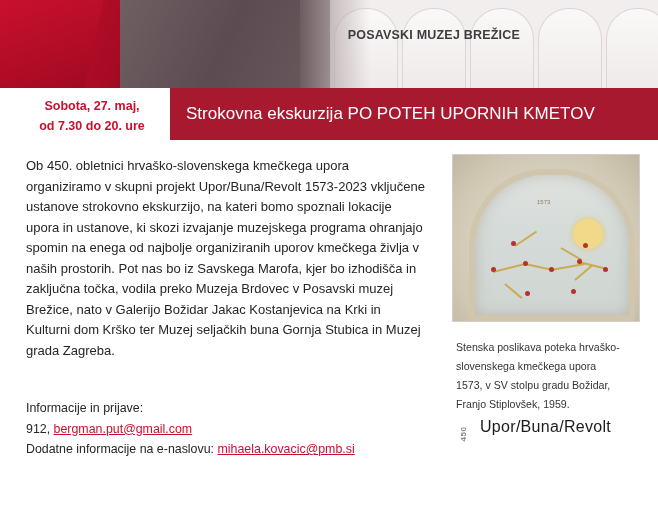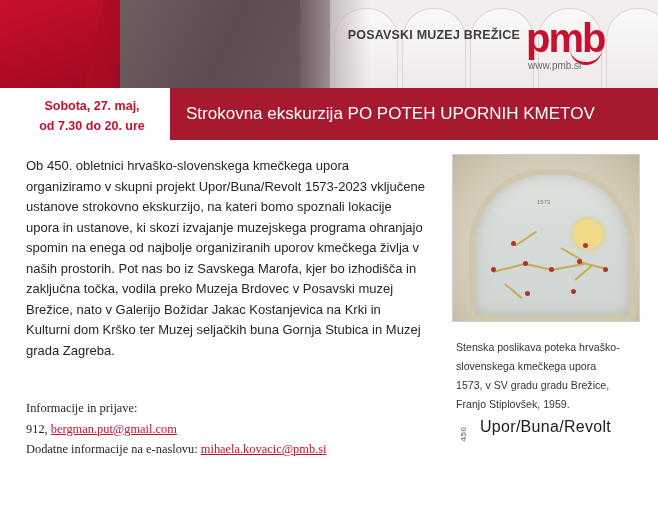--- a/index.html
+++ b/index.html
@@ -186,21 +186,20 @@
     text-align: left;
   }
   .contact-block {
     position: absolute;
     left: 26px;
     top: 248px;
     width: 410px;
     font-size: 12.4px;
     line-height: 20.5px;
     color: #262626;
-    font-family: Liberation Serif, serif;
   }
   .link {
     color: #c8102e;
     text-decoration: underline;
   }
 
   
   .fresco-frame {
     position: absolute;
     left: 452px;
@@ -316,25 +315,20 @@
       <div class="arch a3"></div>
       <div class="arch a4"></div>
       <div class="arch a5"></div>
     </div>
     <div class="header-fade"></div>
 
     <div class="museum-name">
       <b>POSAVSKI MUZEJ BREŽICE</b>
     </div>
 
-    <div class="pmb-logo">
-      <div class="pmb-text">pmb</div>
-      <div class="pmb-swoosh"></div>
-      <div class="pmb-url">www.pmb.si</div>
-    </div>
   </div>
 
   <div class="title-row">
     <div class="date-box">
       <div>Sobota, 27. maj,</div>
       <div>od 7.30 do 20. ure</div>
     </div>
     <div class="title-banner">
       <div class="title-text">Strokovna ekskurzija PO POTEH UPORNIH KMETOV</div>
     </div>
@@ -378,21 +372,21 @@
           <div class="dot" style="left:108px; top:68px;"></div>
           <div class="dot" style="left:50px; top:116px;"></div>
           <div class="dot" style="left:96px; top:114px;"></div>
         </div>
       </div>
     </div>
 
     <div class="caption">
       <div>Stenska poslikava poteka hrvaško-</div>
       <div>slovenskega kmečkega upora</div>
-      <div>1573, v SV gradu gradu Brežice,</div>
+      <div>1573, v SV stolpu gradu Božidar,</div>
       <div>Franjo Stiplovšek, 1959.</div>
     </div>
 
     <div class="upor-logo">
       <div class="upor-mark">450</div>
       <div class="upor-text">Upor/Buna/Revolt</div>
     </div>
 
   </div>
 </div>

